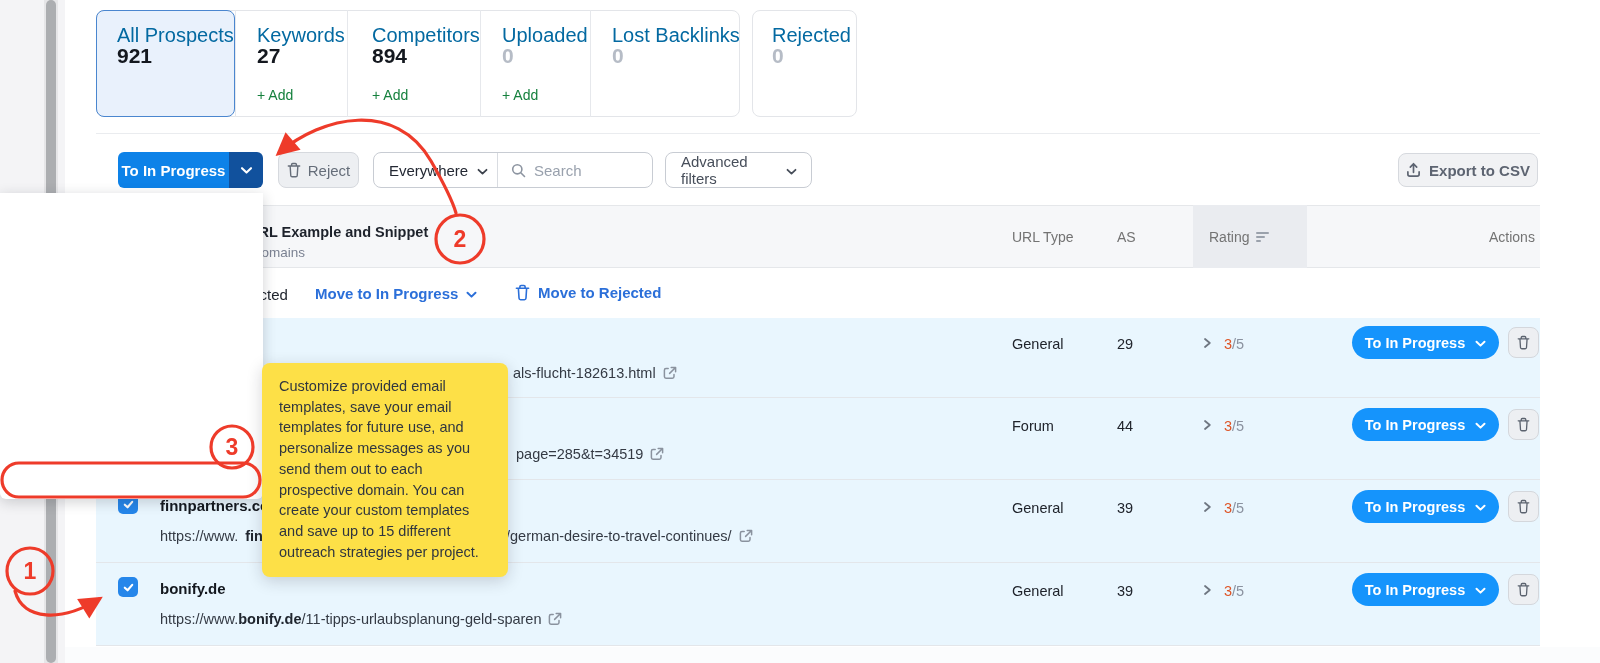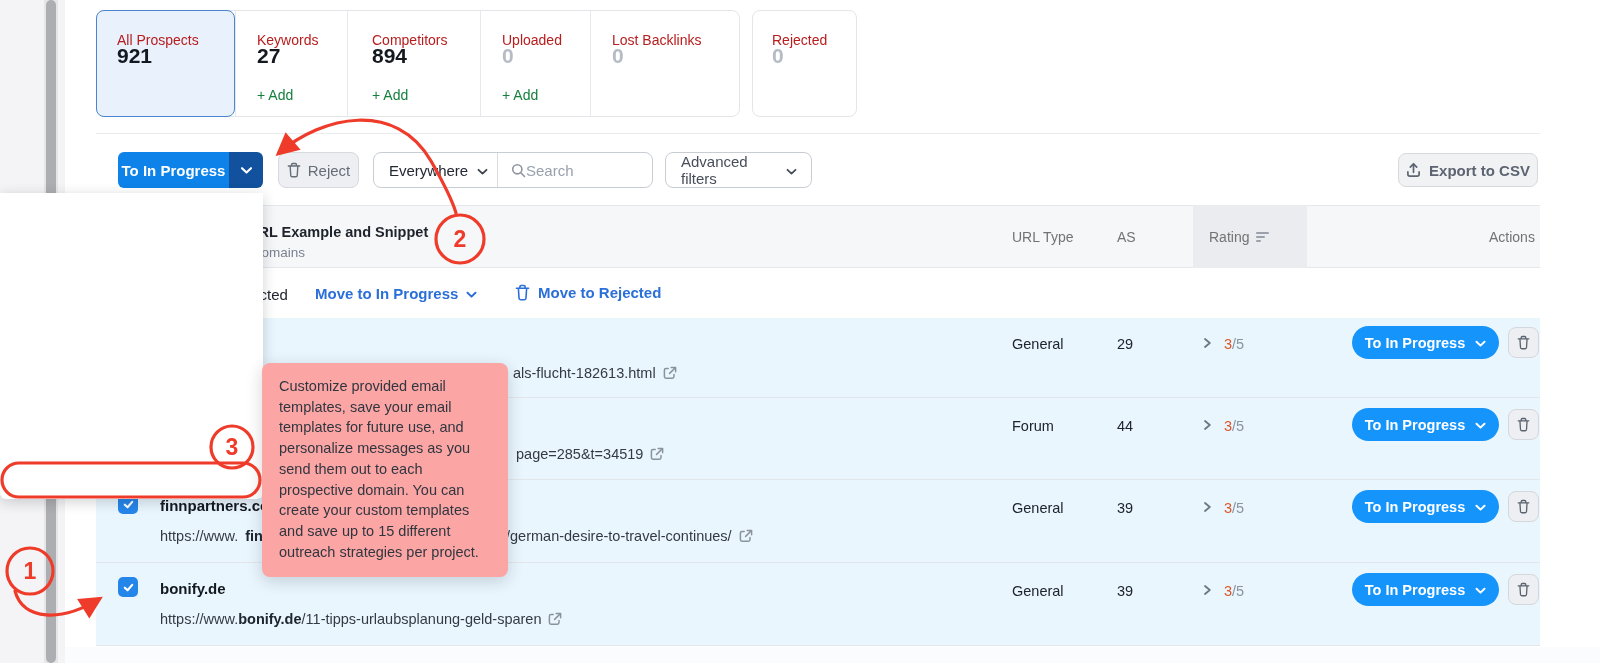--- a/index.html
+++ b/index.html
@@ -13,34 +13,34 @@
   .left-strip { left:0; top:0; width:44px; height:663px; background:#f4f4f6; }
   .sb-track { left:44px; top:0; width:14px; height:663px; background:#e6e6e8; }
   .sb-thumb { left:46px; top:0; width:10px; height:663px; background:#acaeb1; border-radius:5px; }
   .left-gap { left:58px; top:0; width:7px; height:663px; background:#f4f4f6; }
 
   
   .tab-group { left:96px; top:10px; width:644px; height:107px; background:#fff; border:1px solid #e3e5e9; border-radius:8px; }
   .tab-divider { top:10px; width:1px; height:107px; background:#e6e8ec; }
   .tab-selected { left:96px; top:10px; width:139px; height:107px; background:#e9f1fc; border:1px solid #4a86cf; border-radius:8px; }
   .rejected-card { left:752px; top:10px; width:105px; height:107px; background:#fff; border:1px solid #e3e5e9; border-radius:8px; }
-  .tab-label { top:32px; font-size:14px; color:#b91c1c; }
+  .tab-label { top:24px; font-size:20px; color:#0369a1; }
   .tab-count { top:44px; font-size:21px; font-weight:bold; color:#14181f; }
   .tab-count.zero { color:#b6bcc6; }
   .tab-add { top:87px; font-size:14px; color:#15803d; cursor:pointer; }
 
   .card-topline { left:96px; top:133px; width:1444px; height:1px; background:#eaecef; }
 
   
   .btn-split-main { left:118px; top:152px; width:111px; height:36px; background:#0d82e8; border-radius:6px 0 0 6px; color:#fff; font-size:15px; font-weight:bold; display:flex; align-items:center; justify-content:center; cursor:pointer; }
   .btn-split-chev { left:229px; top:152px; width:34px; height:36px; background:#11519d; border-radius:0 6px 6px 0; display:flex; align-items:center; justify-content:center; cursor:pointer; }
   .btn-reject { left:278px; top:152px; width:81px; height:36px; background:#edeff2; border:1px solid #d6d9de; border-radius:8px; color:#656d79; font-size:15px; display:flex; align-items:center; justify-content:center; gap:7px; cursor:pointer; }
   .scope-search { left:373px; top:152px; width:280px; height:36px; background:#fff; border:1px solid #c8ccd3; border-radius:8px; display:flex; align-items:center; }
   .scope-part { width:124px; height:100%; display:flex; align-items:center; gap:9px; padding-left:15px; font-size:15px; color:#232833; cursor:pointer; border-right:1px solid #d9dce1; }
-  .search-part { flex:1; display:flex; align-items:center; padding-left:13px; }
+  .search-part { flex:1; display:flex; align-items:center; gap:8px; padding-left:13px; }
   .search-ph { font-size:15px; color:#99a1ad; }
   .adv-filters { left:665px; top:152px; width:147px; height:36px; background:#fff; border:1px solid #c8ccd3; border-radius:8px; display:flex; align-items:center; justify-content:space-between; padding:0 14px 0 15px; font-size:15px; color:#474e5a; cursor:pointer; }
   .btn-export { left:1398px; top:153px; width:140px; height:34px; background:#f1f2f4; border:1px solid #d6d9de; border-radius:8px; color:#5d6471; font-size:15px; font-weight:bold; display:flex; align-items:center; justify-content:center; gap:8px; cursor:pointer; }
 
   
   .thead { left:96px; top:205px; width:1444px; height:63px; background:#f6f7f9; border-top:1px solid #e5e7ea; border-bottom:1px solid #e5e7ea; }
   .rating-colbg { left:1193px; top:205px; width:114px; height:63px; background:#eaecf0; }
   .th-col1 { left:248px; top:224px; font-size:14.5px; font-weight:bold; color:#1d222b; }
   .th-sub { left:254px; top:245px; font-size:13.5px; color:#7b8292; }
   .th { font-size:14px; color:#737373; top:229px; }
@@ -71,21 +71,21 @@
   .bottom-sliver { left:65px; top:647px; width:1535px; height:16px; background:#fbfcfd; }
 
   
   .menu { left:0; top:193px; width:263px; height:306px; background:#fff; border-radius:0 0 6px 6px; box-shadow:0 3px 14px rgba(25,30,40,.20); z-index:40; }
   .menu-title { left:8px; top:203px; font-size:15px; font-weight:bold; color:#1b2029; }
   .menu-item { left:8px; font-size:15px; color:#20242c; cursor:pointer; white-space:nowrap; }
   .info-i { font-family:"DejaVu Serif",serif; font-style:italic; font-size:13px; color:#a7aeb9; margin-left:7px; }
   .menu-link { left:8px; top:471px; font-size:15px; color:#2b6fd9; text-decoration:underline; cursor:pointer; white-space:nowrap; }
 
   
-  .tooltip { left:262px; top:363px; width:246px; background:#fca5a5; border-radius:8px; box-shadow:0 4px 16px rgba(25,30,40,.18); padding:13px 16px 14px 17px; z-index:50; }
+  .tooltip { left:262px; top:363px; width:246px; background:#fde047; border-radius:8px; box-shadow:0 4px 16px rgba(25,30,40,.18); padding:13px 16px 14px 17px; z-index:50; }
   .tooltip p { font-size:14.5px; line-height:1.43; color:#30363f; }
 
   
   .annotations { left:0; top:0; width:1600px; height:663px; z-index:60; pointer-events:none; }
   .annotations * { pointer-events:none; }
 </style>
 </head>
 <body>
 
 <div id="stage">

